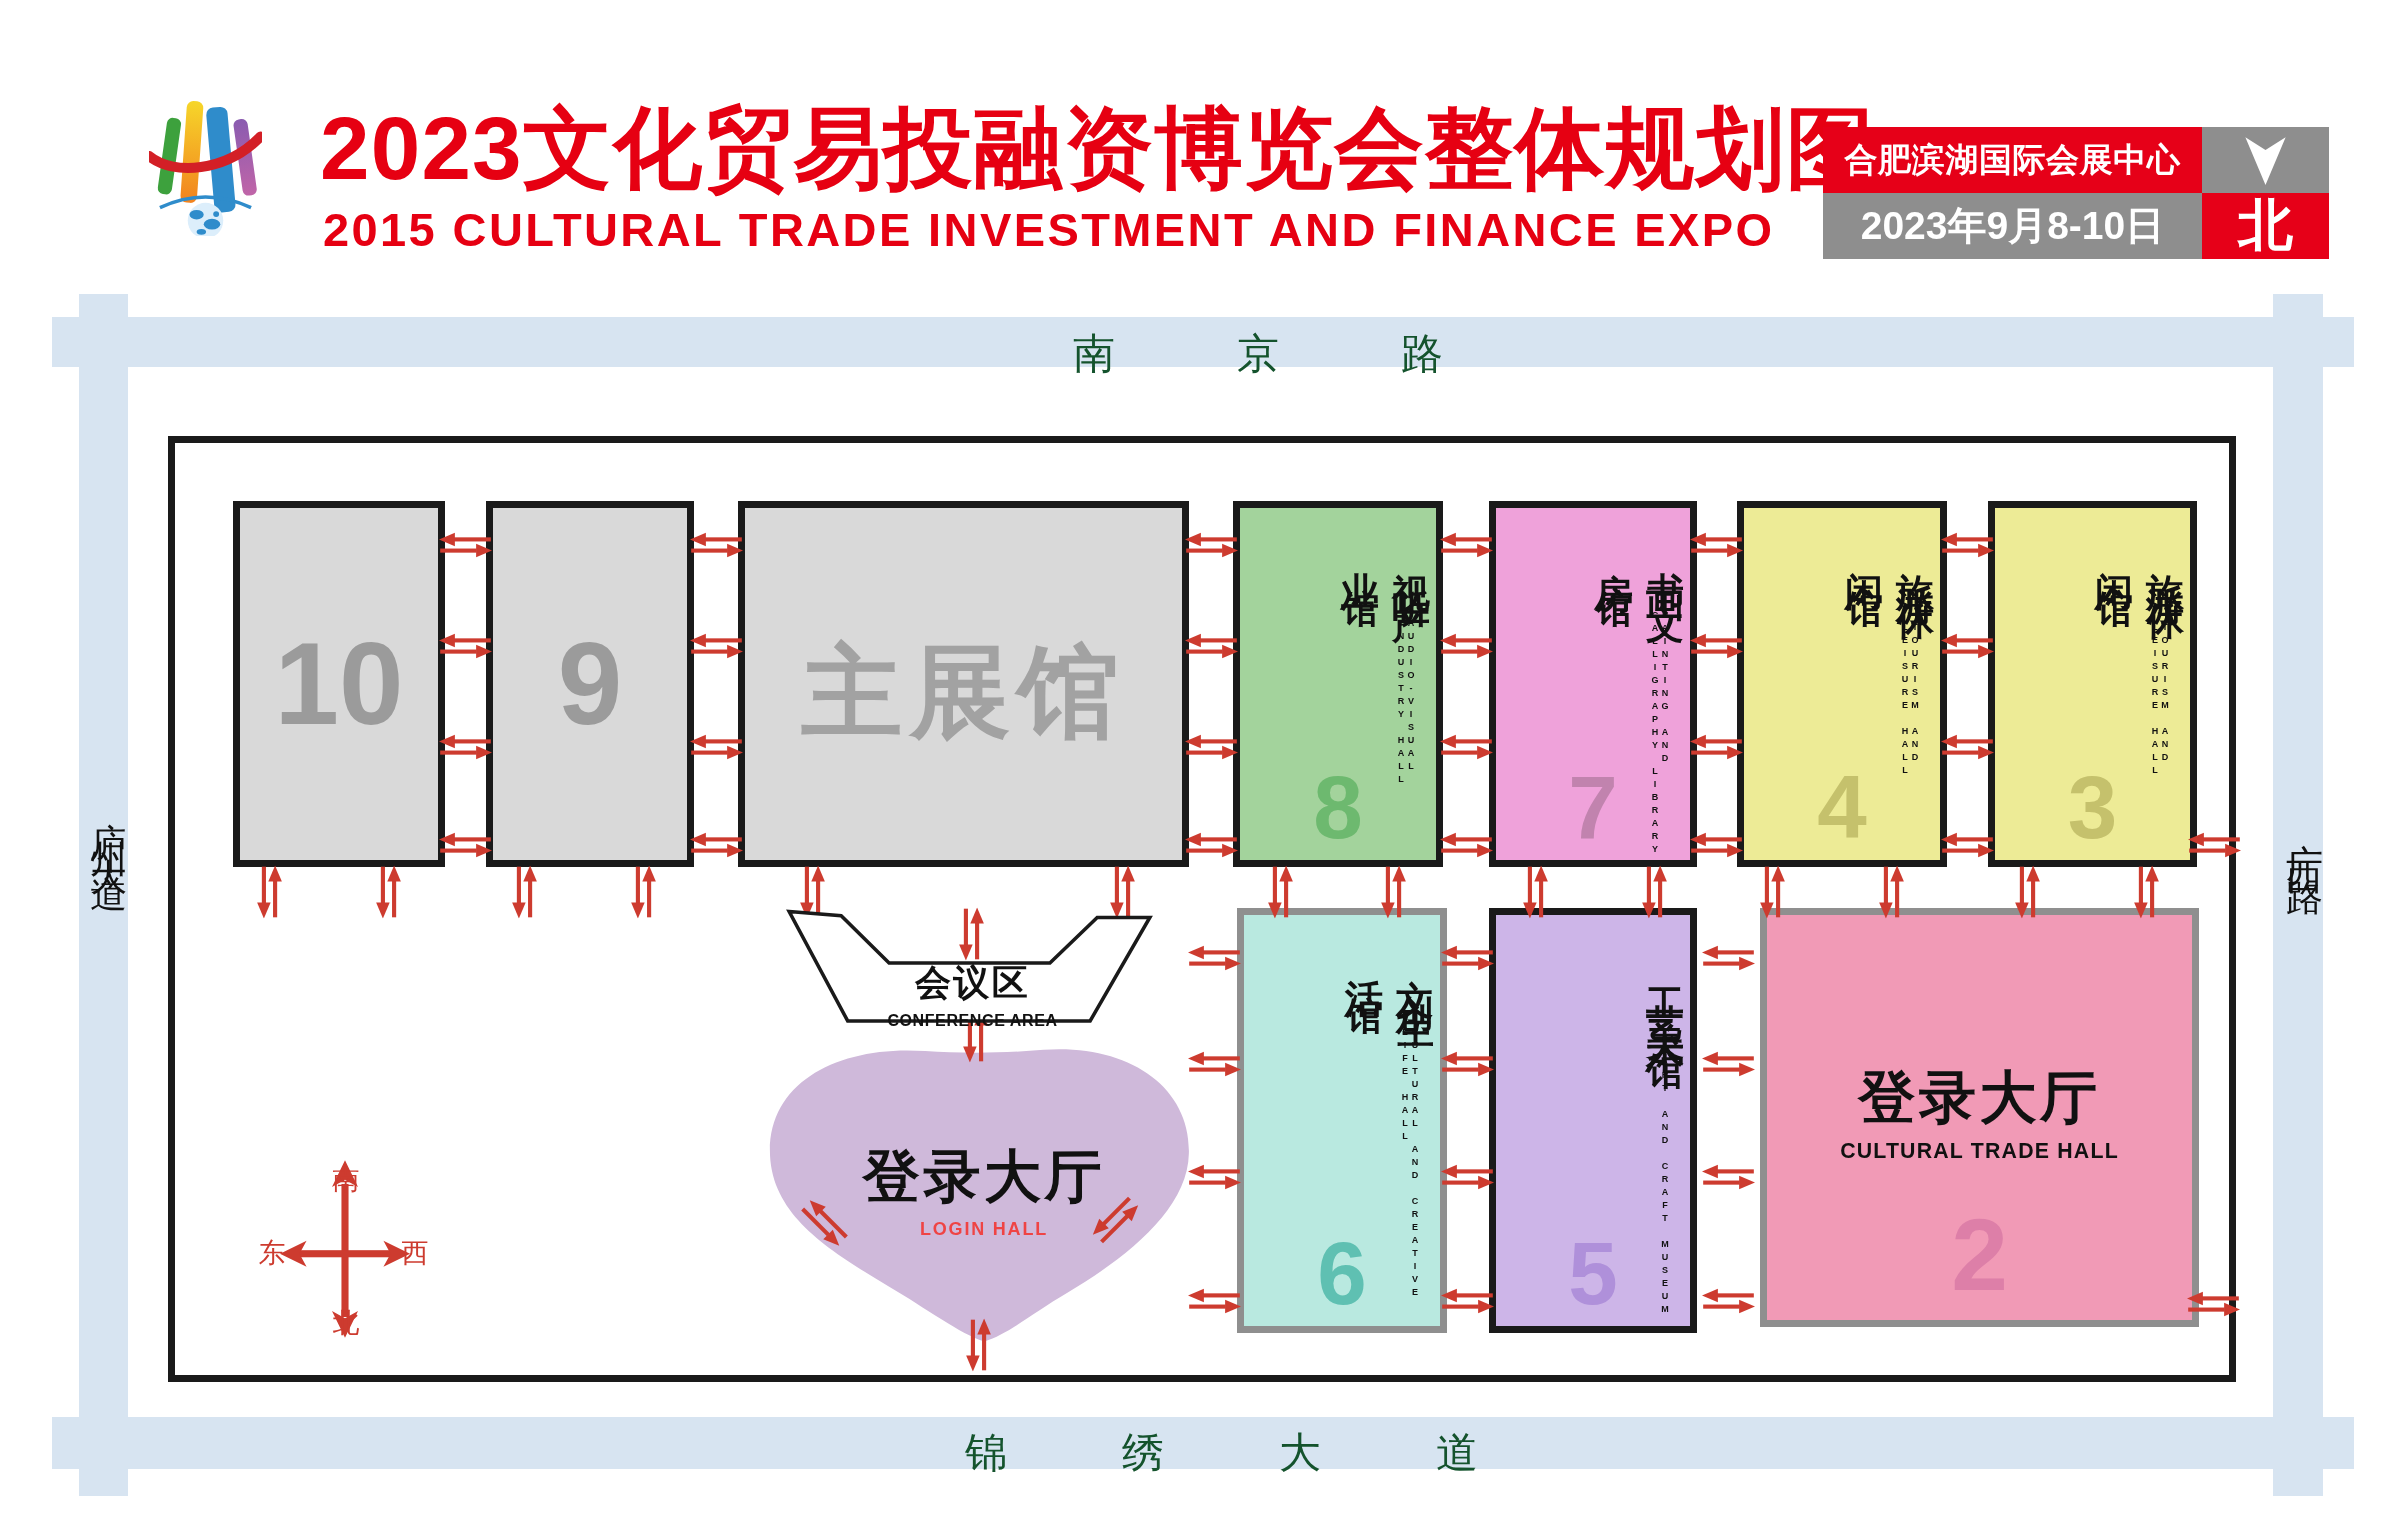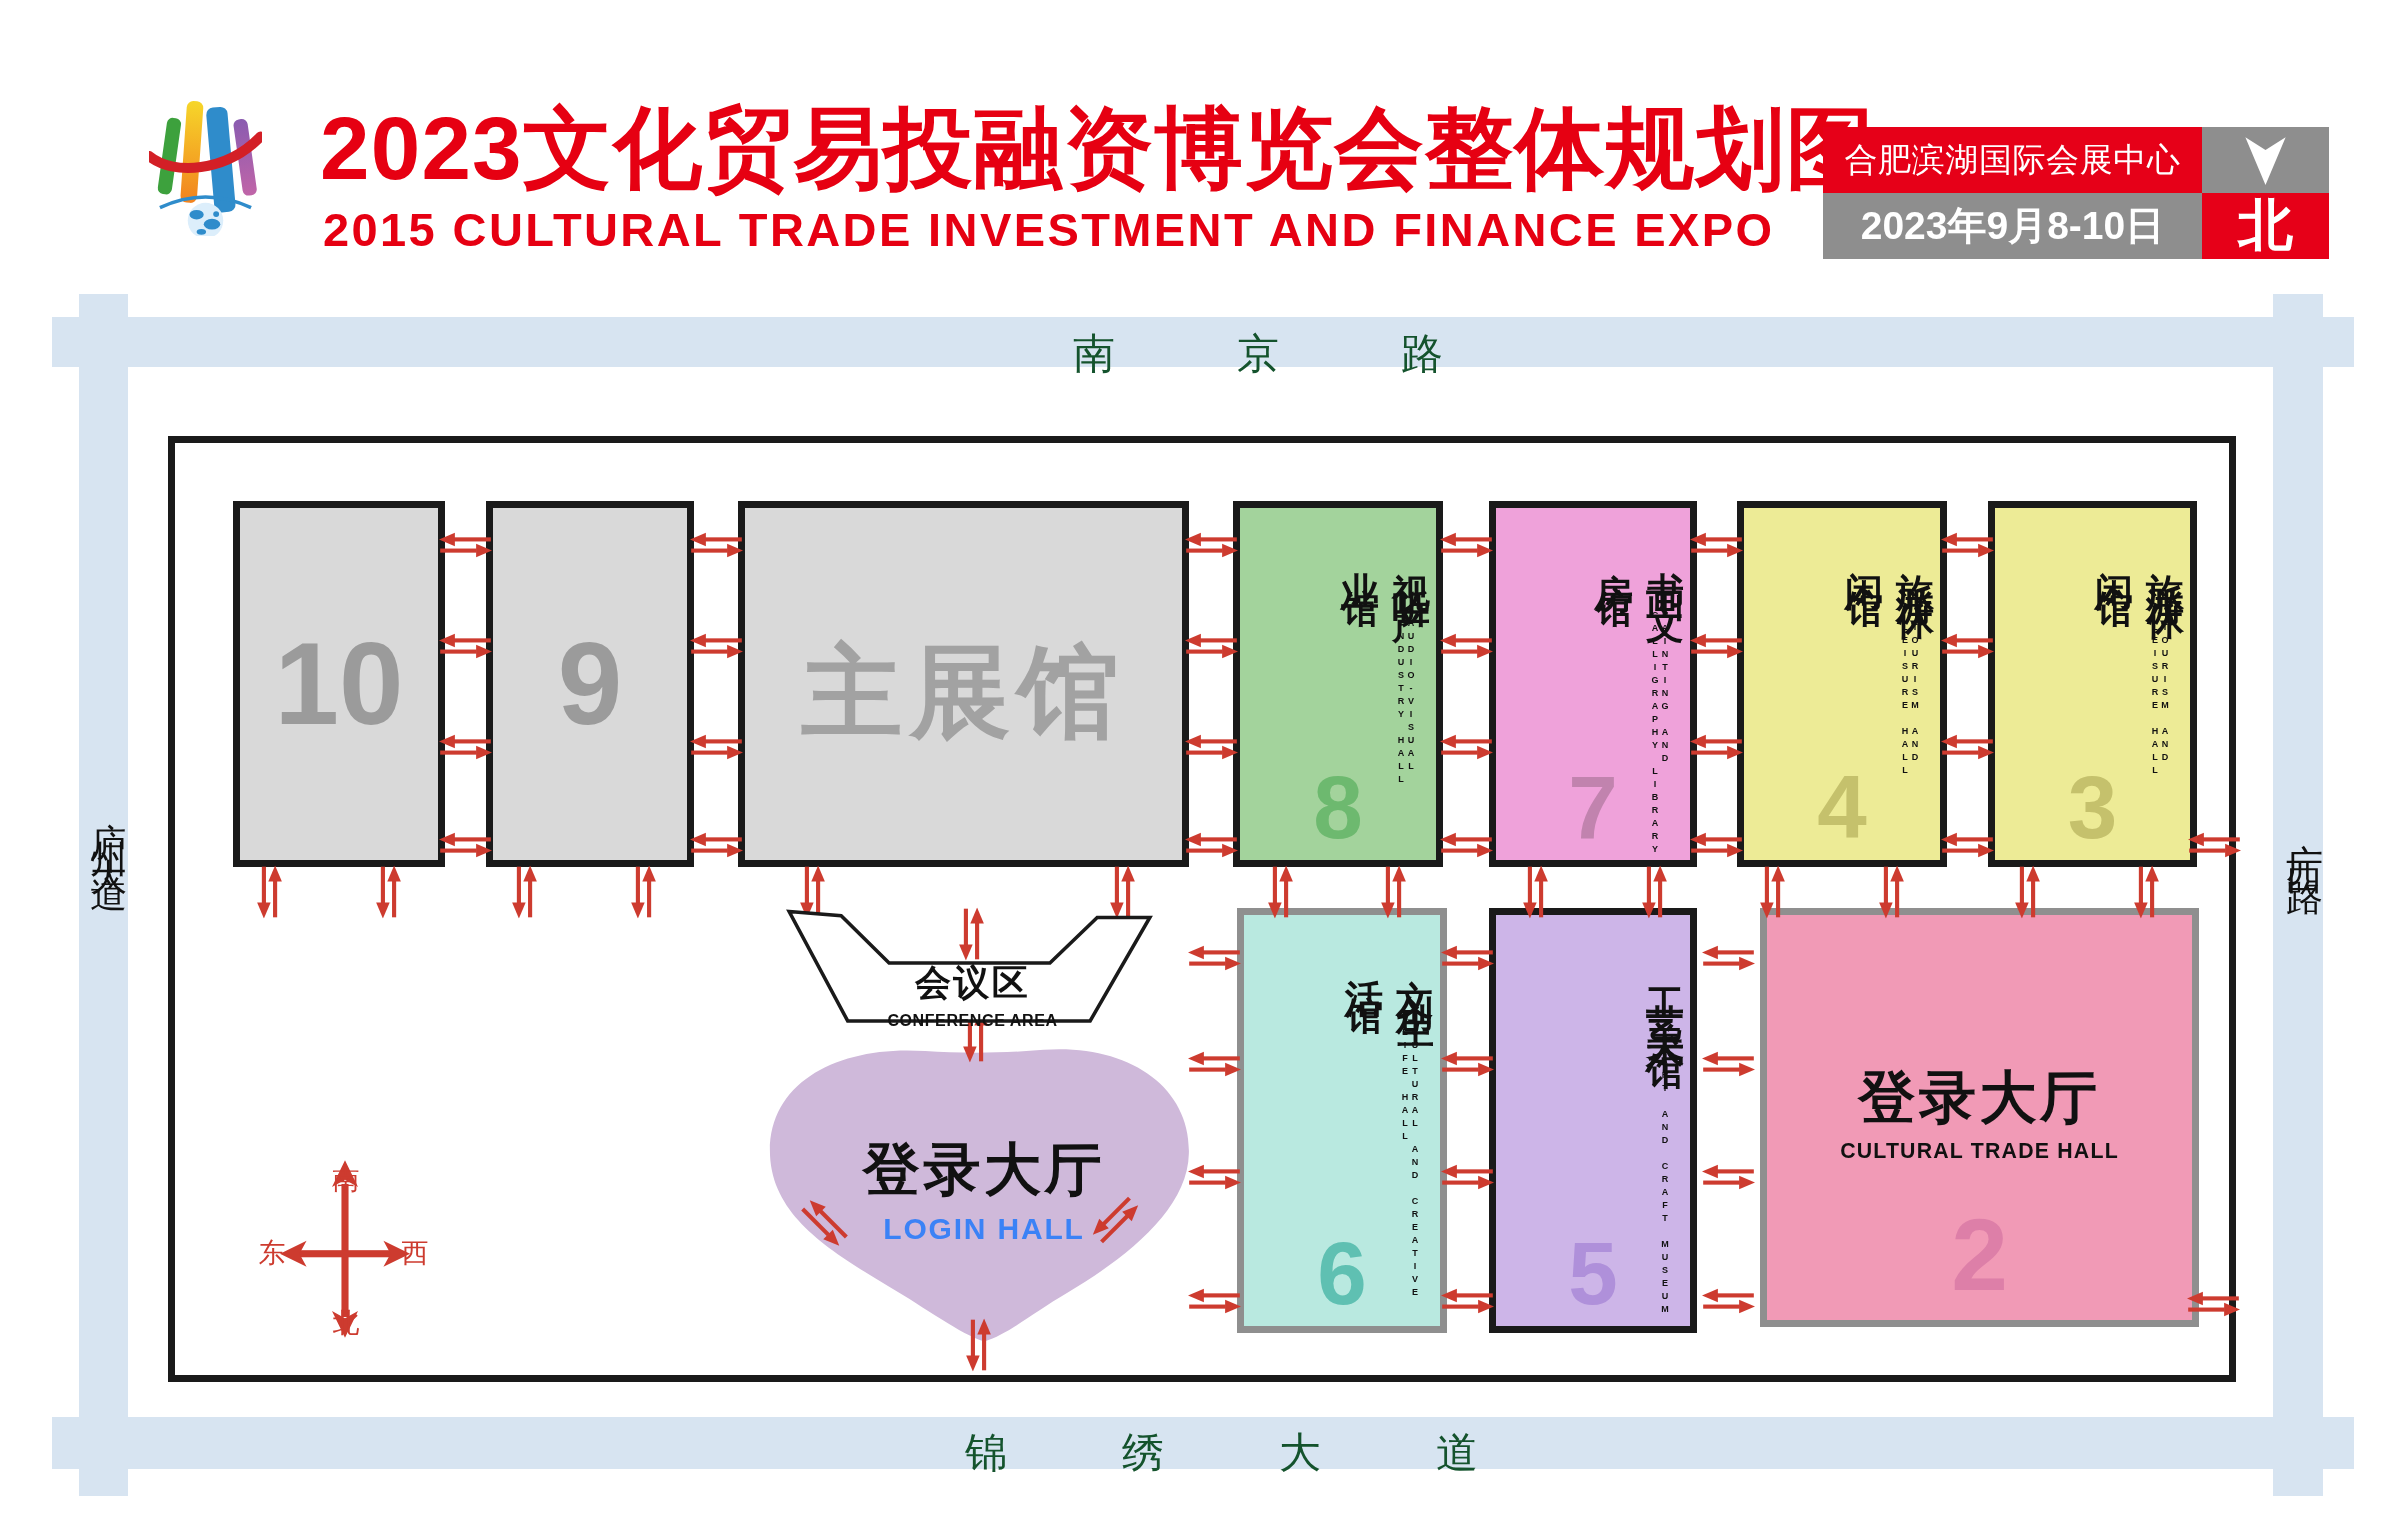--- a/index.html
+++ b/index.html
@@ -5,21 +5,21 @@
   html,body{margin:0;padding:0;background:#ffffff;}
   body{width:2401px;height:1523px;overflow:hidden;font-family:"Liberation Sans",sans-serif;}
   #stage{position:relative;width:2401px;height:1523px;background:#fff;}
 
   
   .title-zh{position:absolute;left:320px;top:89px;width:1518px;font-size:89px;font-weight:900;color:#e60012;letter-spacing:1.2px;white-space:nowrap;}
   .title-en{position:absolute;left:323px;top:202px;width:1518px;font-size:47px;font-weight:700;color:#e60012;letter-spacing:2.4px;white-space:nowrap;}
   #logo{position:absolute;left:149px;top:94px;}
   #badge{position:absolute;left:1823px;top:127px;width:507px;height:132px;display:grid;grid-template-columns:379px 127px;grid-template-rows:66px 66px;}
   #badge .cell{display:flex;align-items:center;justify-content:center;color:#fff;}
-  #badge .venue{font-size:33px;font-weight:400;letter-spacing:0.6px;}
+  #badge .venue{font-size:33px;font-weight:700;letter-spacing:0.6px;}
   #badge .dates{font-size:39px;font-weight:700;}
   #badge .north{font-size:55px;font-weight:900;}
 
   
   .road{position:absolute;}
   .road-label-h{position:absolute;font-size:42px;color:#14532d;white-space:nowrap;z-index:3;}
   .road-label-v{position:absolute;writing-mode:vertical-rl;text-orientation:upright;font-size:37px;color:#111;letter-spacing:18px;z-index:3;}
 
   
   #map-area{position:absolute;left:168px;top:436px;width:2068px;height:946px;border:7.7px solid #1a1a1a;background:#fff;box-sizing:border-box;}
@@ -33,21 +33,21 @@
   .hall .main-label{position:absolute;inset:0;display:flex;align-items:center;justify-content:center;font-size:101px;font-weight:700;letter-spacing:7.1px;}
 
   .h2-zh{position:absolute;left:0;right:0;top:145px;text-align:center;font-size:57px;font-weight:700;letter-spacing:3.6px;color:#111;}
   .h2-en{position:absolute;left:0;right:0;top:224px;text-align:center;font-size:21.3px;font-weight:700;letter-spacing:1.2px;color:#111;}
   .h2-num{position:absolute;left:0;right:0;bottom:14.2px;text-align:center;font-size:102px;font-weight:700;line-height:1;}
 
   .area-label{position:absolute;display:flex;flex-direction:column;align-items:center;justify-content:center;text-align:center;z-index:4;}
   .conf-zh{font-size:36px;font-weight:700;color:#111;letter-spacing:2.4px;}
   .conf-en{font-size:16px;font-weight:800;color:#111;letter-spacing:0.6px;margin-top:3.6px;}
   .login-zh{font-size:57px;font-weight:700;color:#111;letter-spacing:3.6px;}
-  .login-en{font-size:30px;font-weight:700;color:#3b82f6;letter-spacing:1.8px;margin-top:3px;}
+  .login-en{font-size:18px;font-weight:700;color:#ef4444;letter-spacing:1.8px;margin-top:3px;}
 
   .compass-label{position:absolute;font-size:27px;color:#cd3b2f;transform:translate(-50%,-50%);z-index:4;}
   .arrow-pair{position:absolute;width:53px;height:26px;z-index:2;}
   svg{display:block;}
 </style>
 </head>
 <body>
 
 <div id="stage">
 

